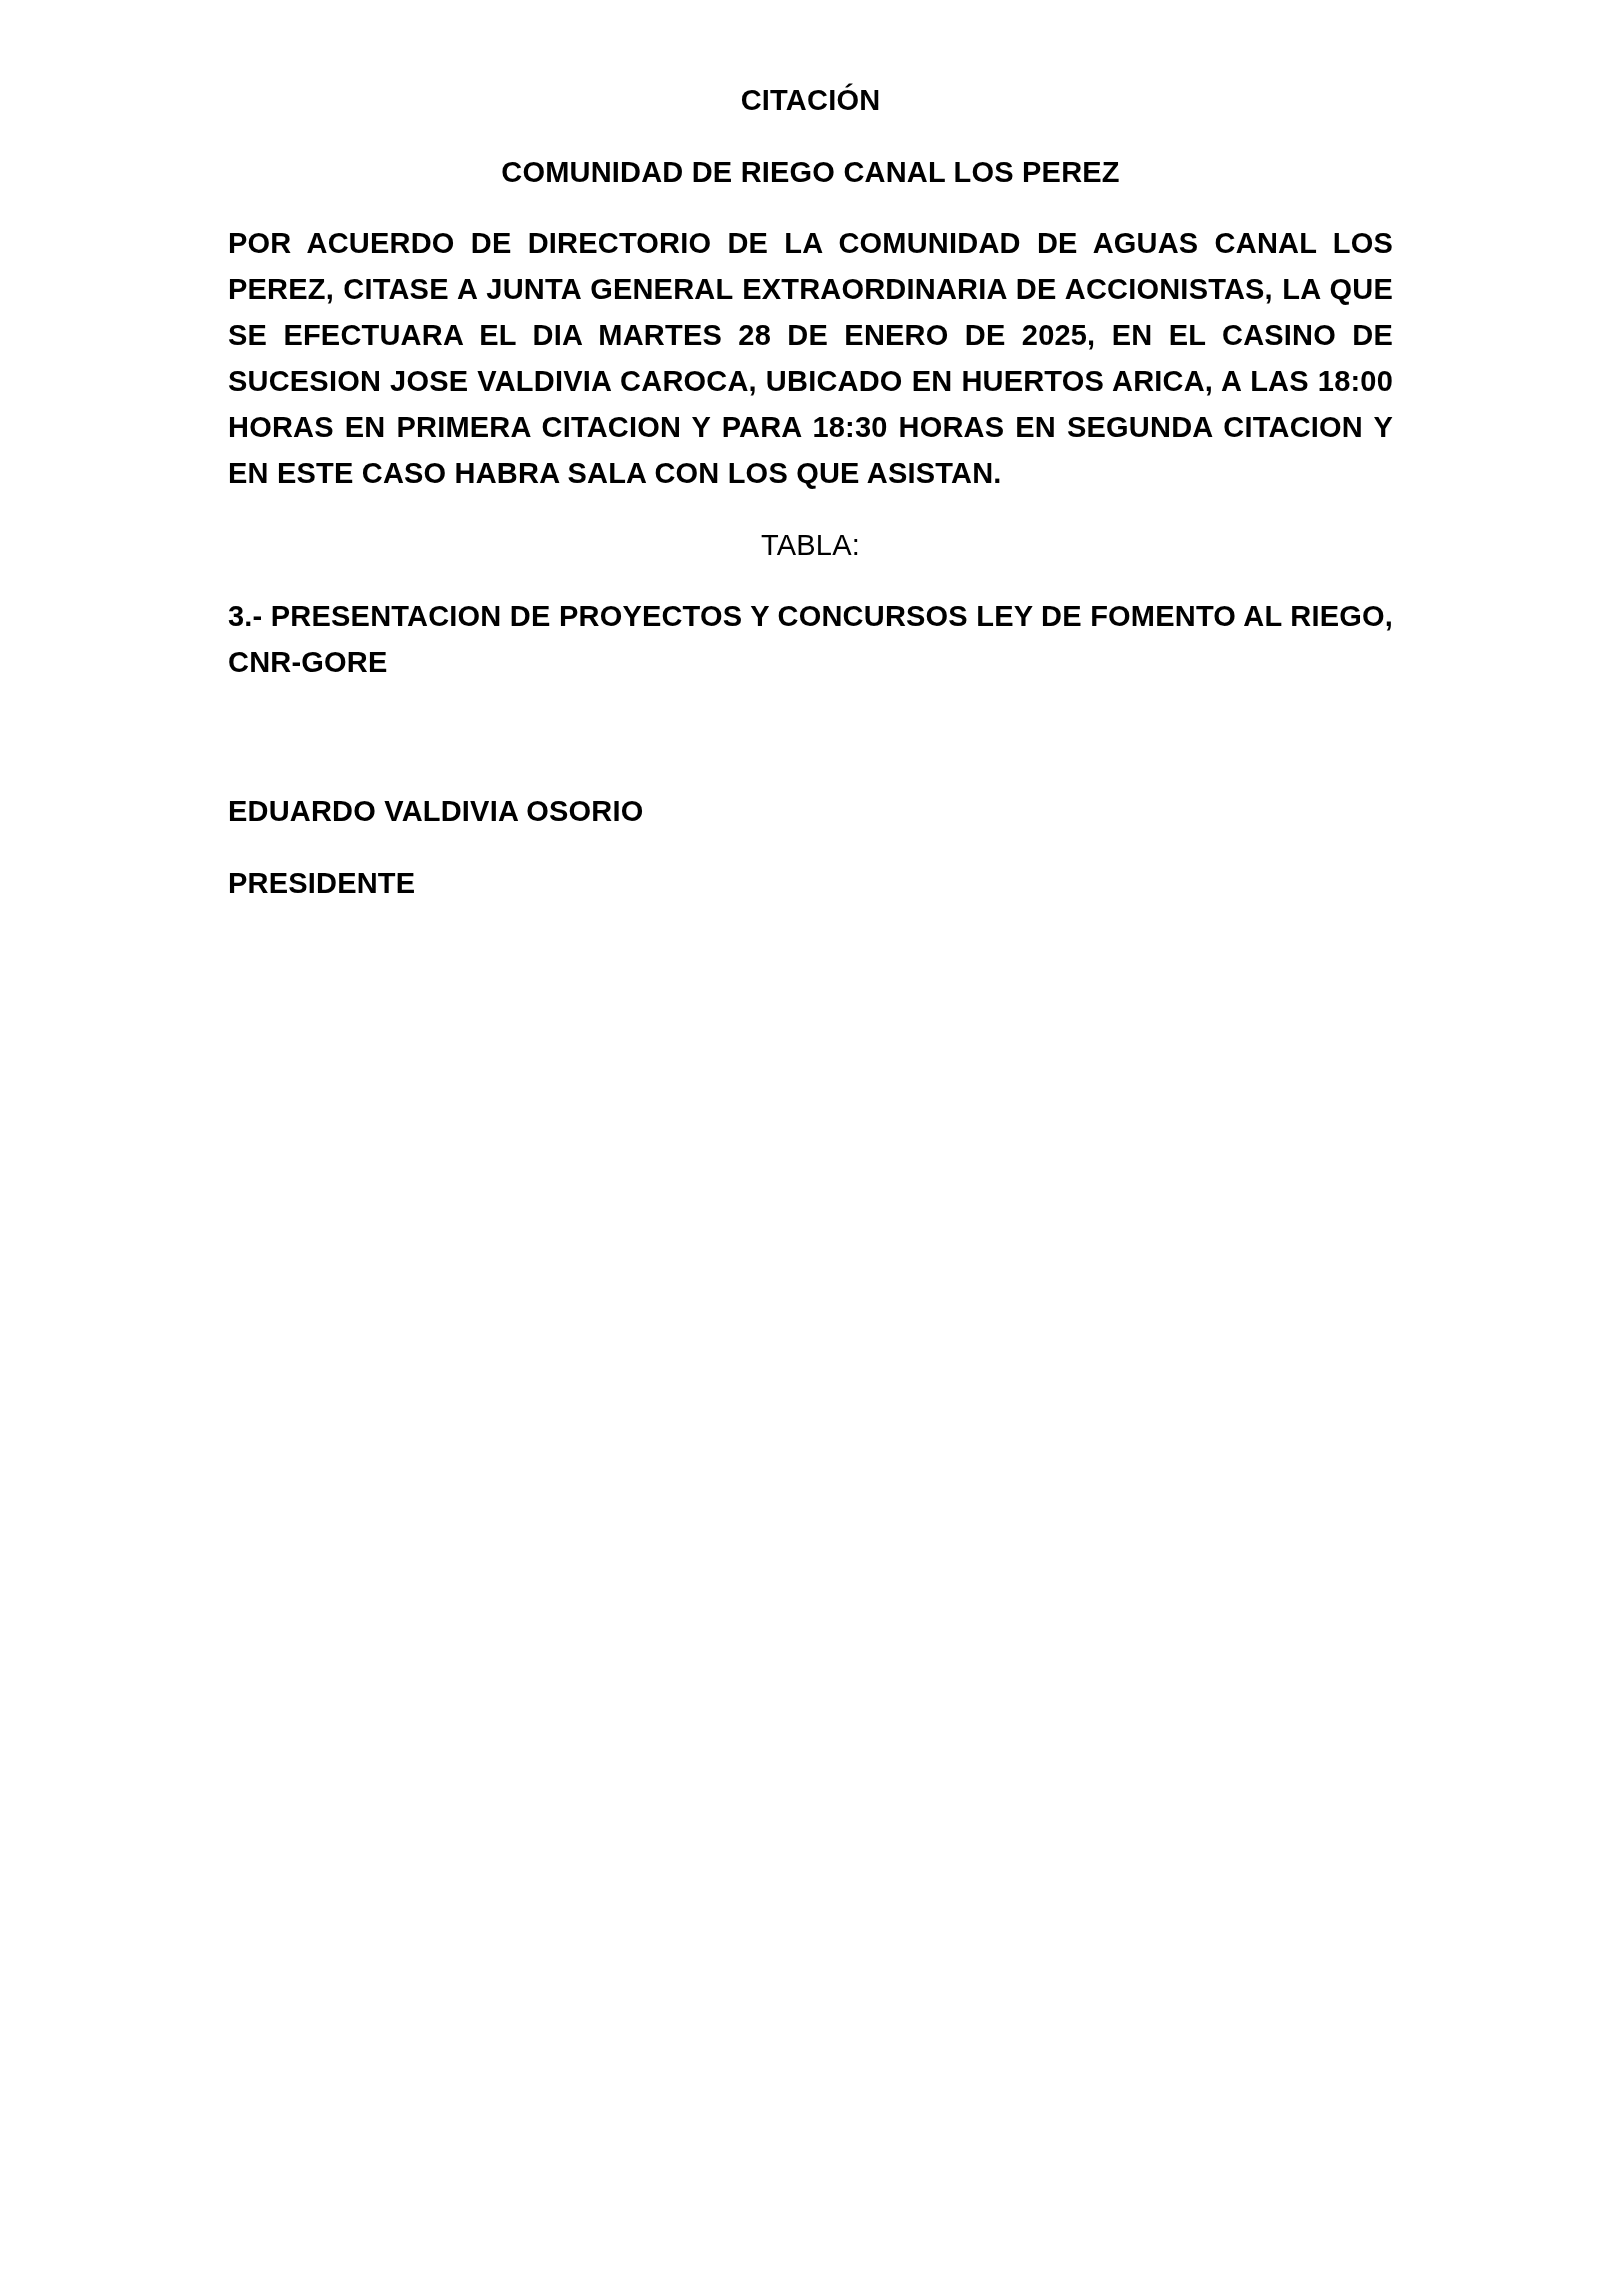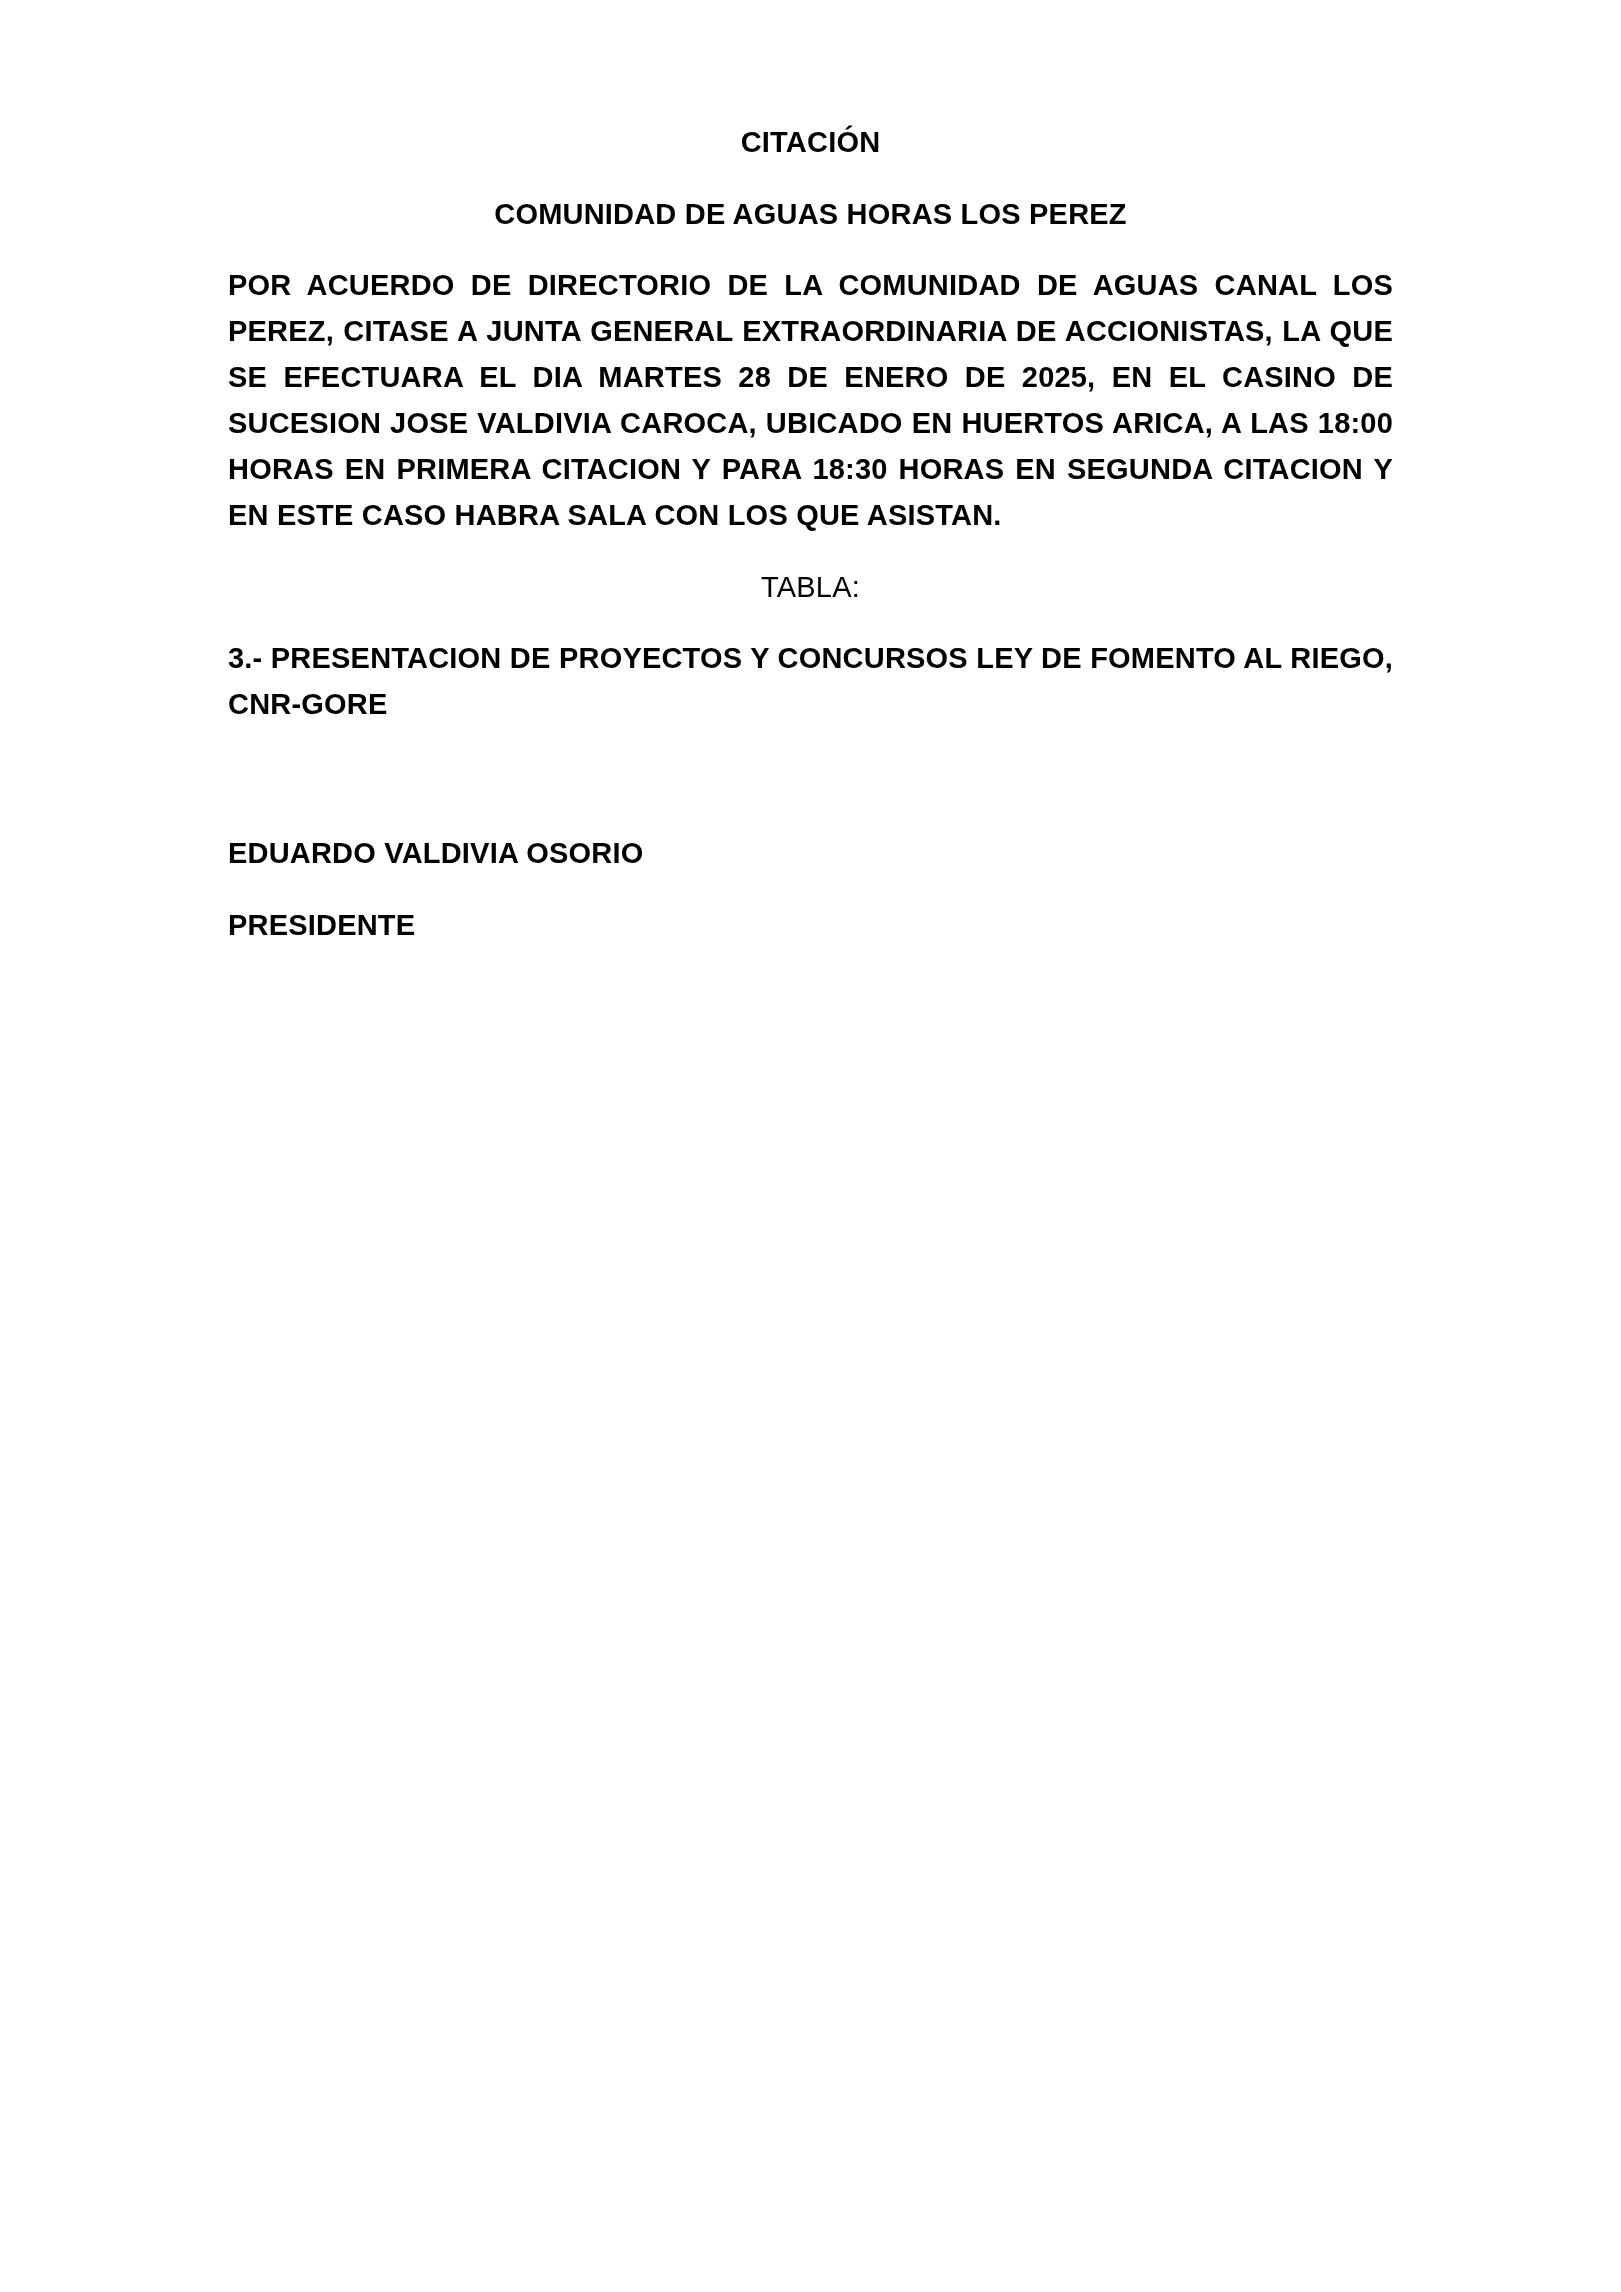--- a/index.html
+++ b/index.html
@@ -11,21 +11,21 @@
     width: 1621px;
     height: 2293px;
     font-family: "Liberation Sans", sans-serif;
     color: #000000;
     overflow: hidden;
   }
   .page {
     box-sizing: border-box;
     width: 1621px;
     height: 2293px;
-    padding: 119px 228px 0 228px;
+    padding: 77px 228px 0 228px;
     background: #ffffff;
   }
   .page p {
     margin: 0 0 25.5px 0;
     font-size: 29px;
     line-height: 46px;
     letter-spacing: 0.2px;
   }
   .heading {
     font-weight: bold;
@@ -46,21 +46,21 @@
     text-align: left;
   }
 </style>
 </head>
 <body>
 
 <div class="page">
 
   <p class="heading">CITACIÓN</p>
 
-  <p class="heading">COMUNIDAD DE AGUAS HORAS LOS PEREZ</p>
+  <p class="heading">COMUNIDAD DE RIEGO CANAL LOS PEREZ</p>
 
   <p class="body-text">POR ACUERDO DE DIRECTORIO DE LA COMUNIDAD DE AGUAS CANAL LOS PEREZ, CITASE A JUNTA GENERAL EXTRAORDINARIA DE ACCIONISTAS, LA QUE SE EFECTUARA EL DIA MARTES 28 DE ENERO DE 2025, EN EL CASINO DE SUCESION JOSE VALDIVIA CAROCA, UBICADO EN HUERTOS ARICA, A LAS 18:00 HORAS EN PRIMERA CITACION Y PARA 18:30 HORAS EN SEGUNDA CITACION Y EN ESTE CASO HABRA SALA CON LOS QUE ASISTAN.</p>
 
   <p class="agenda-label">TABLA:</p>
 
   <p class="body-text">3.- PRESENTACION DE PROYECTOS Y CONCURSOS LEY DE FOMENTO AL RIEGO, CNR-GORE</p>
 
   <div class="signature-block">
     <p>EDUARDO VALDIVIA OSORIO</p>
     <p>PRESIDENTE</p>

